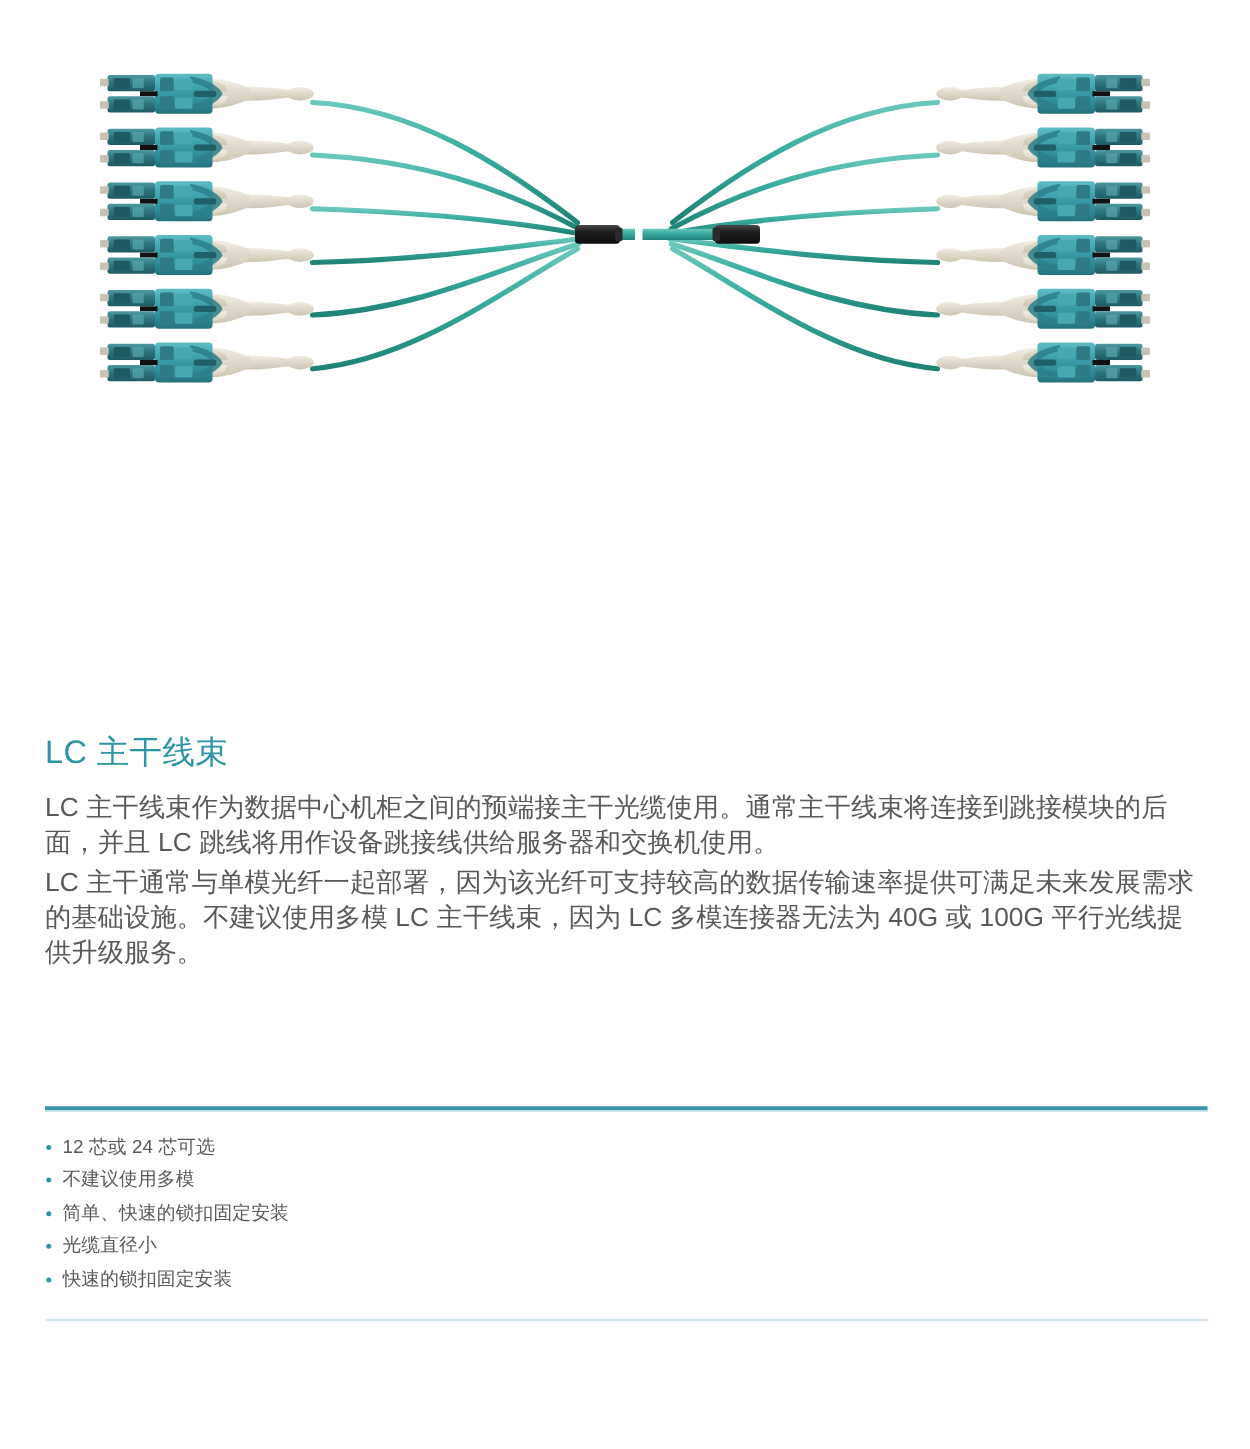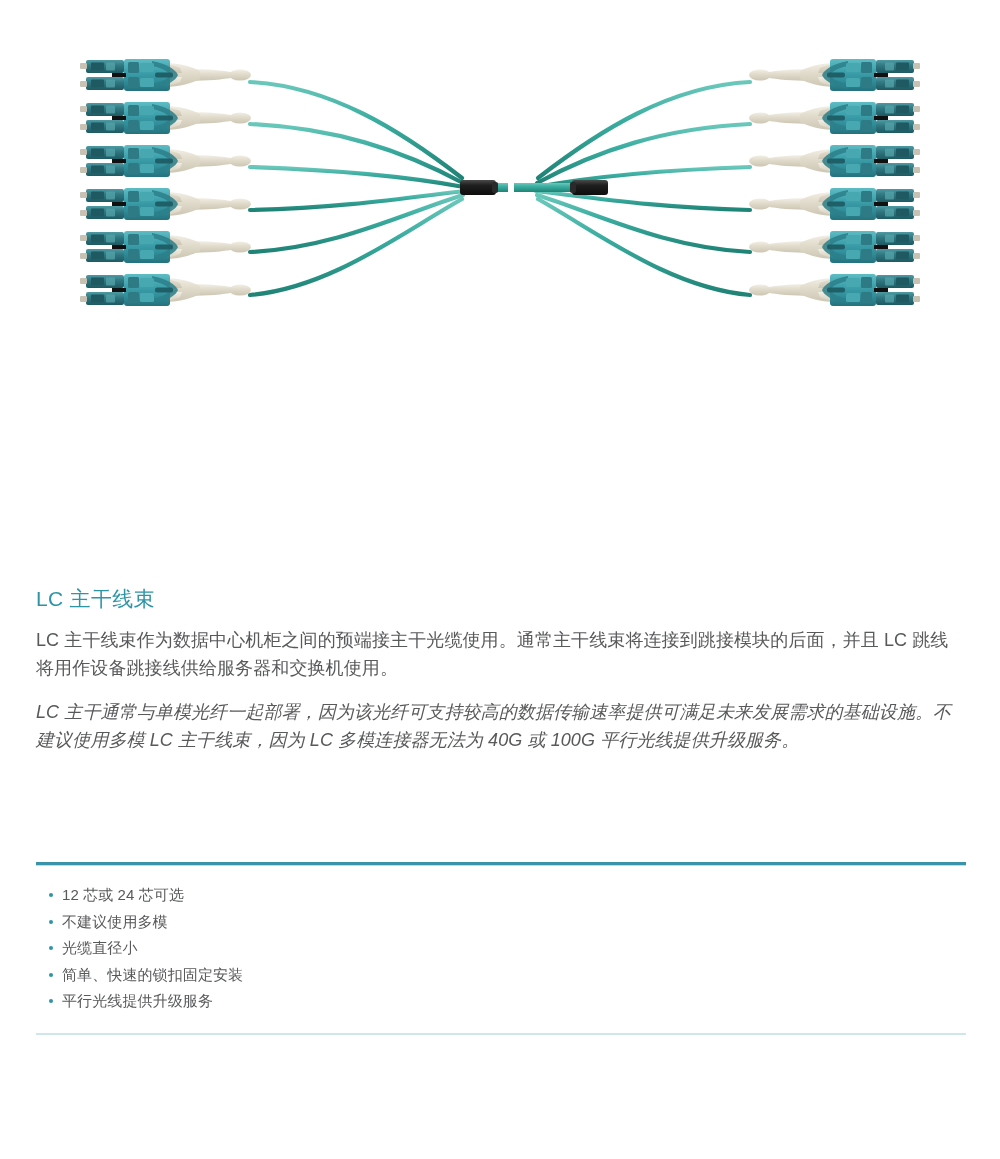--- a/index.html
+++ b/index.html
@@ -31,59 +31,58 @@
 
   
   .content {
     position: absolute;
     left: 36px;
     top: 585px;
     width: 930px;
   }
 
   .section-title {
-    font-size: 21px;
+    font-size: 26px;
     font-weight: 400;
     color: #2e95a6;
     margin: 0 0 14px 0;
     letter-spacing: 0.3px;
     line-height: 1.3;
   }
 
   .body-para {
-    font-size: 18px;
+    font-size: 21px;
     line-height: 28px;
     color: #58595b;
     margin: 0;
     letter-spacing: 0.1px;
   }
   .body-para + .body-para {
-    margin-top: 16px;
-    font-style: italic;
+    margin-top: 4px;
   }
 
   .spacer-block { height: 96px; }
 
   .rule-main {
     height: 3px;
     background: #3b93aa;
     border-bottom: 1px solid #bfdde6;
     margin: 12px 0 16px 0;
     width: 930px;
   }
   .rule-bottom {
     height: 2px;
     background: #cfe6ed;
     margin-top: 18px;
     width: 930px;
   }
 
   ul.feature-list {
     list-style: none;
-    margin: 12px;
+    margin: 0;
     padding: 0;
   }
   ul.feature-list li {
     position: relative;
     padding-left: 14px;
     font-size: 15px;
     line-height: 26.5px;
     color: #58595b;
     letter-spacing: 0.1px;
   }
@@ -506,26 +505,26 @@
     <li>
       <span class="bullet"></span>
       <span>12 芯或 24 芯可选</span>
     </li>
     <li>
       <span class="bullet"></span>
       <span>不建议使用多模</span>
     </li>
     <li>
       <span class="bullet"></span>
+      <span>简单、快速的锁扣固定安装</span>
+    </li>
+    <li>
+      <span class="bullet"></span>
       <span>光缆直径小</span>
     </li>
     <li>
       <span class="bullet"></span>
-      <span>简单、快速的锁扣固定安装</span>
-    </li>
-    <li>
-      <span class="bullet"></span>
-      <span>平行光线提供升级服务</span>
+      <span>快速的锁扣固定安装</span>
     </li>
   </ul>
 
   <div class="rule-bottom"></div>
 </div>
 
 </body></html>

